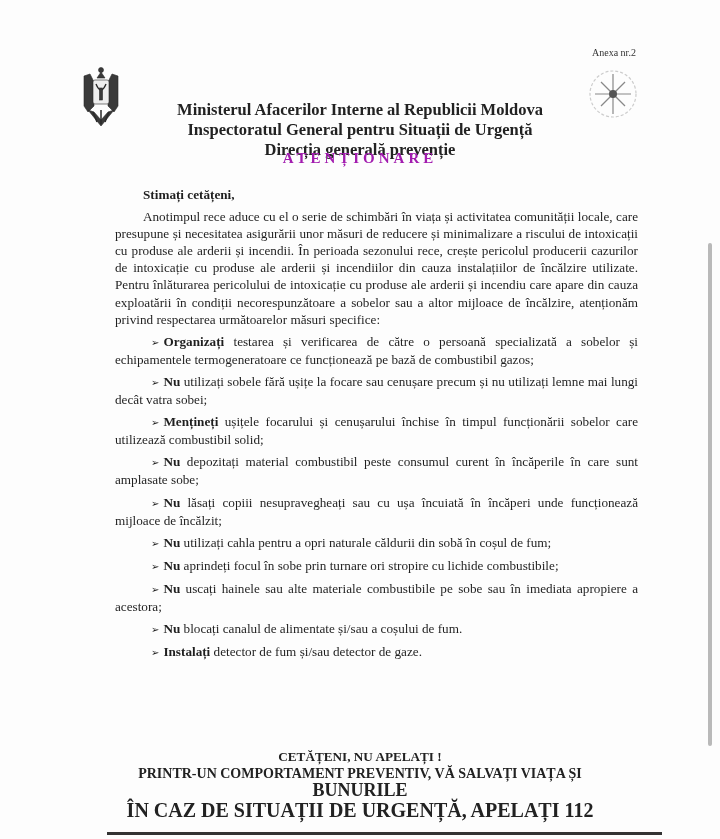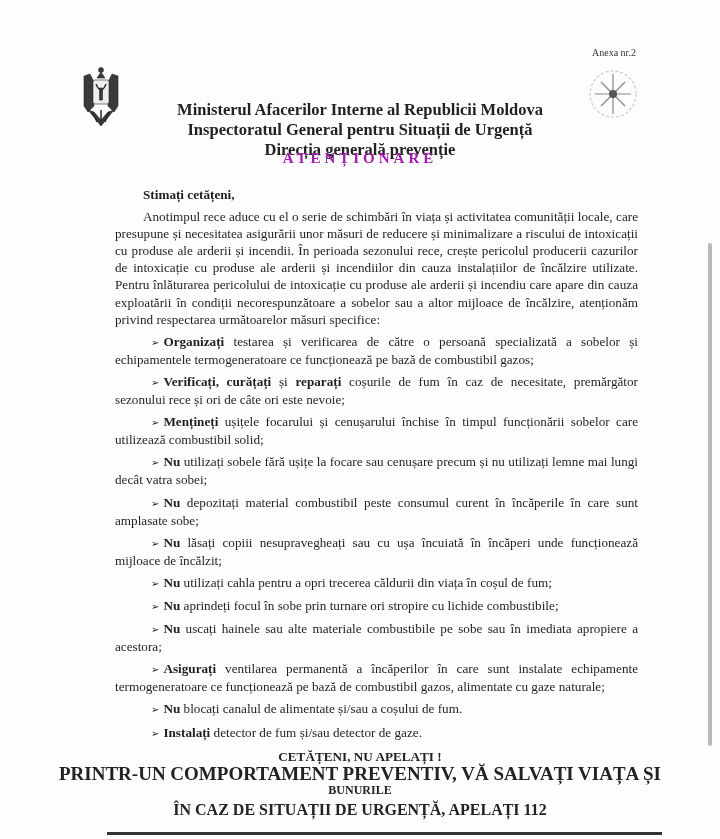--- a/index.html
+++ b/index.html
@@ -39,23 +39,23 @@
     .greeting { font-weight: bold; padding-left: 28px; }
     .indent { text-indent: 28px; }
     .item { text-indent: 36px; }
     .item b { font-weight: bold; }
     .arrow { font-family: "DejaVu Sans", sans-serif; font-size: 10px; margin-right: 4px; }
     .footer {
       position: absolute; left: 0; width: 720px; top: 748px;
       text-align: center; font-weight: bold; color: #222;
     }
     .footer .l1 { font-size: 13.2px; line-height: 17px; }
-    .footer .l2 { font-size: 19px; line-height: 17px; }
-    .footer .l3 { font-size: 12px; line-height: 17px; }
-    .footer .l4 { font-size: 16px; line-height: 22px; }
+    .footer .l2 { font-size: 14px; line-height: 17px; }
+    .footer .l3 { font-size: 18px; line-height: 17px; }
+    .footer .l4 { font-size: 20px; line-height: 22px; }
     .rule {
       position: absolute; left: 107px; top: 832px; width: 555px; height: 3px;
       background: #333;
     }
     .scrollbar {
       position: absolute; left: 708px; top: 243px; width: 4px; height: 503px;
       background: #b9b9b9; border-radius: 2px;
     }
   </style>
 </head>
@@ -96,29 +96,27 @@
     <div>Direcția generală prevenție</div>
   </div>
 
   <div class="title">ATENȚIONARE</div>
 
   <div class="body">
     <p class="greeting">Stimați cetățeni,</p>
     <p class="indent">Anotimpul rece aduce cu el o serie de schimbări în viața și activitatea comunității locale, care presupune și necesitatea asigurării unor măsuri de reducere și minimalizare a riscului de intoxicații cu produse ale arderii și incendii. În perioada sezonului rece, crește pericolul producerii cazurilor de intoxicație cu produse ale arderii și incendiilor din cauza instalațiilor de încălzire utilizate. Pentru înlăturarea pericolului de intoxicație cu produse ale arderii și incendiu care apare din cauza exploatării în condiții necorespunzătoare a sobelor sau a altor mijloace de încălzire, atenționăm privind respectarea următoarelor măsuri specifice:</p>
 
     <p class="item"><span class="arrow">➢</span><b>Organizați</b><span> testarea și verificarea de către o persoană specializată a sobelor și echipamentele termogeneratoare ce funcționează pe bază de combustibil gazos;</span></p>
-    <p class="item"><span class="arrow">➢</span><b>Verificați, curățați</b><span> și </span><b>reparați</b><span> coșurile de fum în caz de necesitate, premărgător sezonului rece și ori de câte ori este nevoie;</span></p>
+    <p class="item"><span class="arrow">➢</span><b>Nu</b><span> utilizați sobele fără ușițe la focare sau cenușare precum și nu utilizați lemne mai lungi decât vatra sobei;</span></p>
     <p class="item"><span class="arrow">➢</span><b>Mențineți</b><span> ușițele focarului și cenușarului închise în timpul funcționării sobelor care utilizează combustibil solid;</span></p>
-    <p class="item"><span class="arrow">➢</span><b>Nu</b><span> utilizați sobele fără ușițe la focare sau cenușare precum și nu utilizați lemne mai lungi decât vatra sobei;</span></p>
     <p class="item"><span class="arrow">➢</span><b>Nu</b><span> depozitați material combustibil peste consumul curent în încăperile în care sunt amplasate sobe;</span></p>
     <p class="item"><span class="arrow">➢</span><b>Nu</b><span> lăsați copiii nesupravegheați sau cu ușa încuiată în încăperi unde funcționează mijloace de încălzit;</span></p>
-    <p class="item"><span class="arrow">➢</span><b>Nu</b><span> utilizați cahla pentru a opri trecerea căldurii din viața în coșul de fum;</span></p>
+    <p class="item"><span class="arrow">➢</span><b>Nu</b><span> utilizați cahla pentru a opri naturale căldurii din sobă în coșul de fum;</span></p>
     <p class="item"><span class="arrow">➢</span><b>Nu</b><span> aprindeți focul în sobe prin turnare ori stropire cu lichide combustibile;</span></p>
     <p class="item"><span class="arrow">➢</span><b>Nu</b><span> uscați hainele sau alte materiale combustibile pe sobe sau în imediata apropiere a acestora;</span></p>
-    <p class="item"><span class="arrow">➢</span><b>Asigurați</b><span> ventilarea permanentă a încăperilor în care sunt instalate echipamente termogeneratoare ce funcționează pe bază de combustibil gazos, alimentate cu gaze naturale;</span></p>
     <p class="item"><span class="arrow">➢</span><b>Nu</b><span> blocați canalul de alimentate și/sau a coșului de fum.</span></p>
     <p class="item"><span class="arrow">➢</span><b>Instalați</b><span> detector de fum și/sau detector de gaze.</span></p>
   </div>
 
   <div class="footer">
     <div class="l1">CETĂȚENI, NU APELAȚI !</div>
     <div class="l2">PRINTR-UN COMPORTAMENT PREVENTIV, VĂ SALVAȚI VIAȚA ȘI</div>
     <div class="l3">BUNURILE</div>
     <div class="l4">ÎN CAZ DE SITUAȚII DE URGENȚĂ, APELAȚI 112</div>
   </div>

